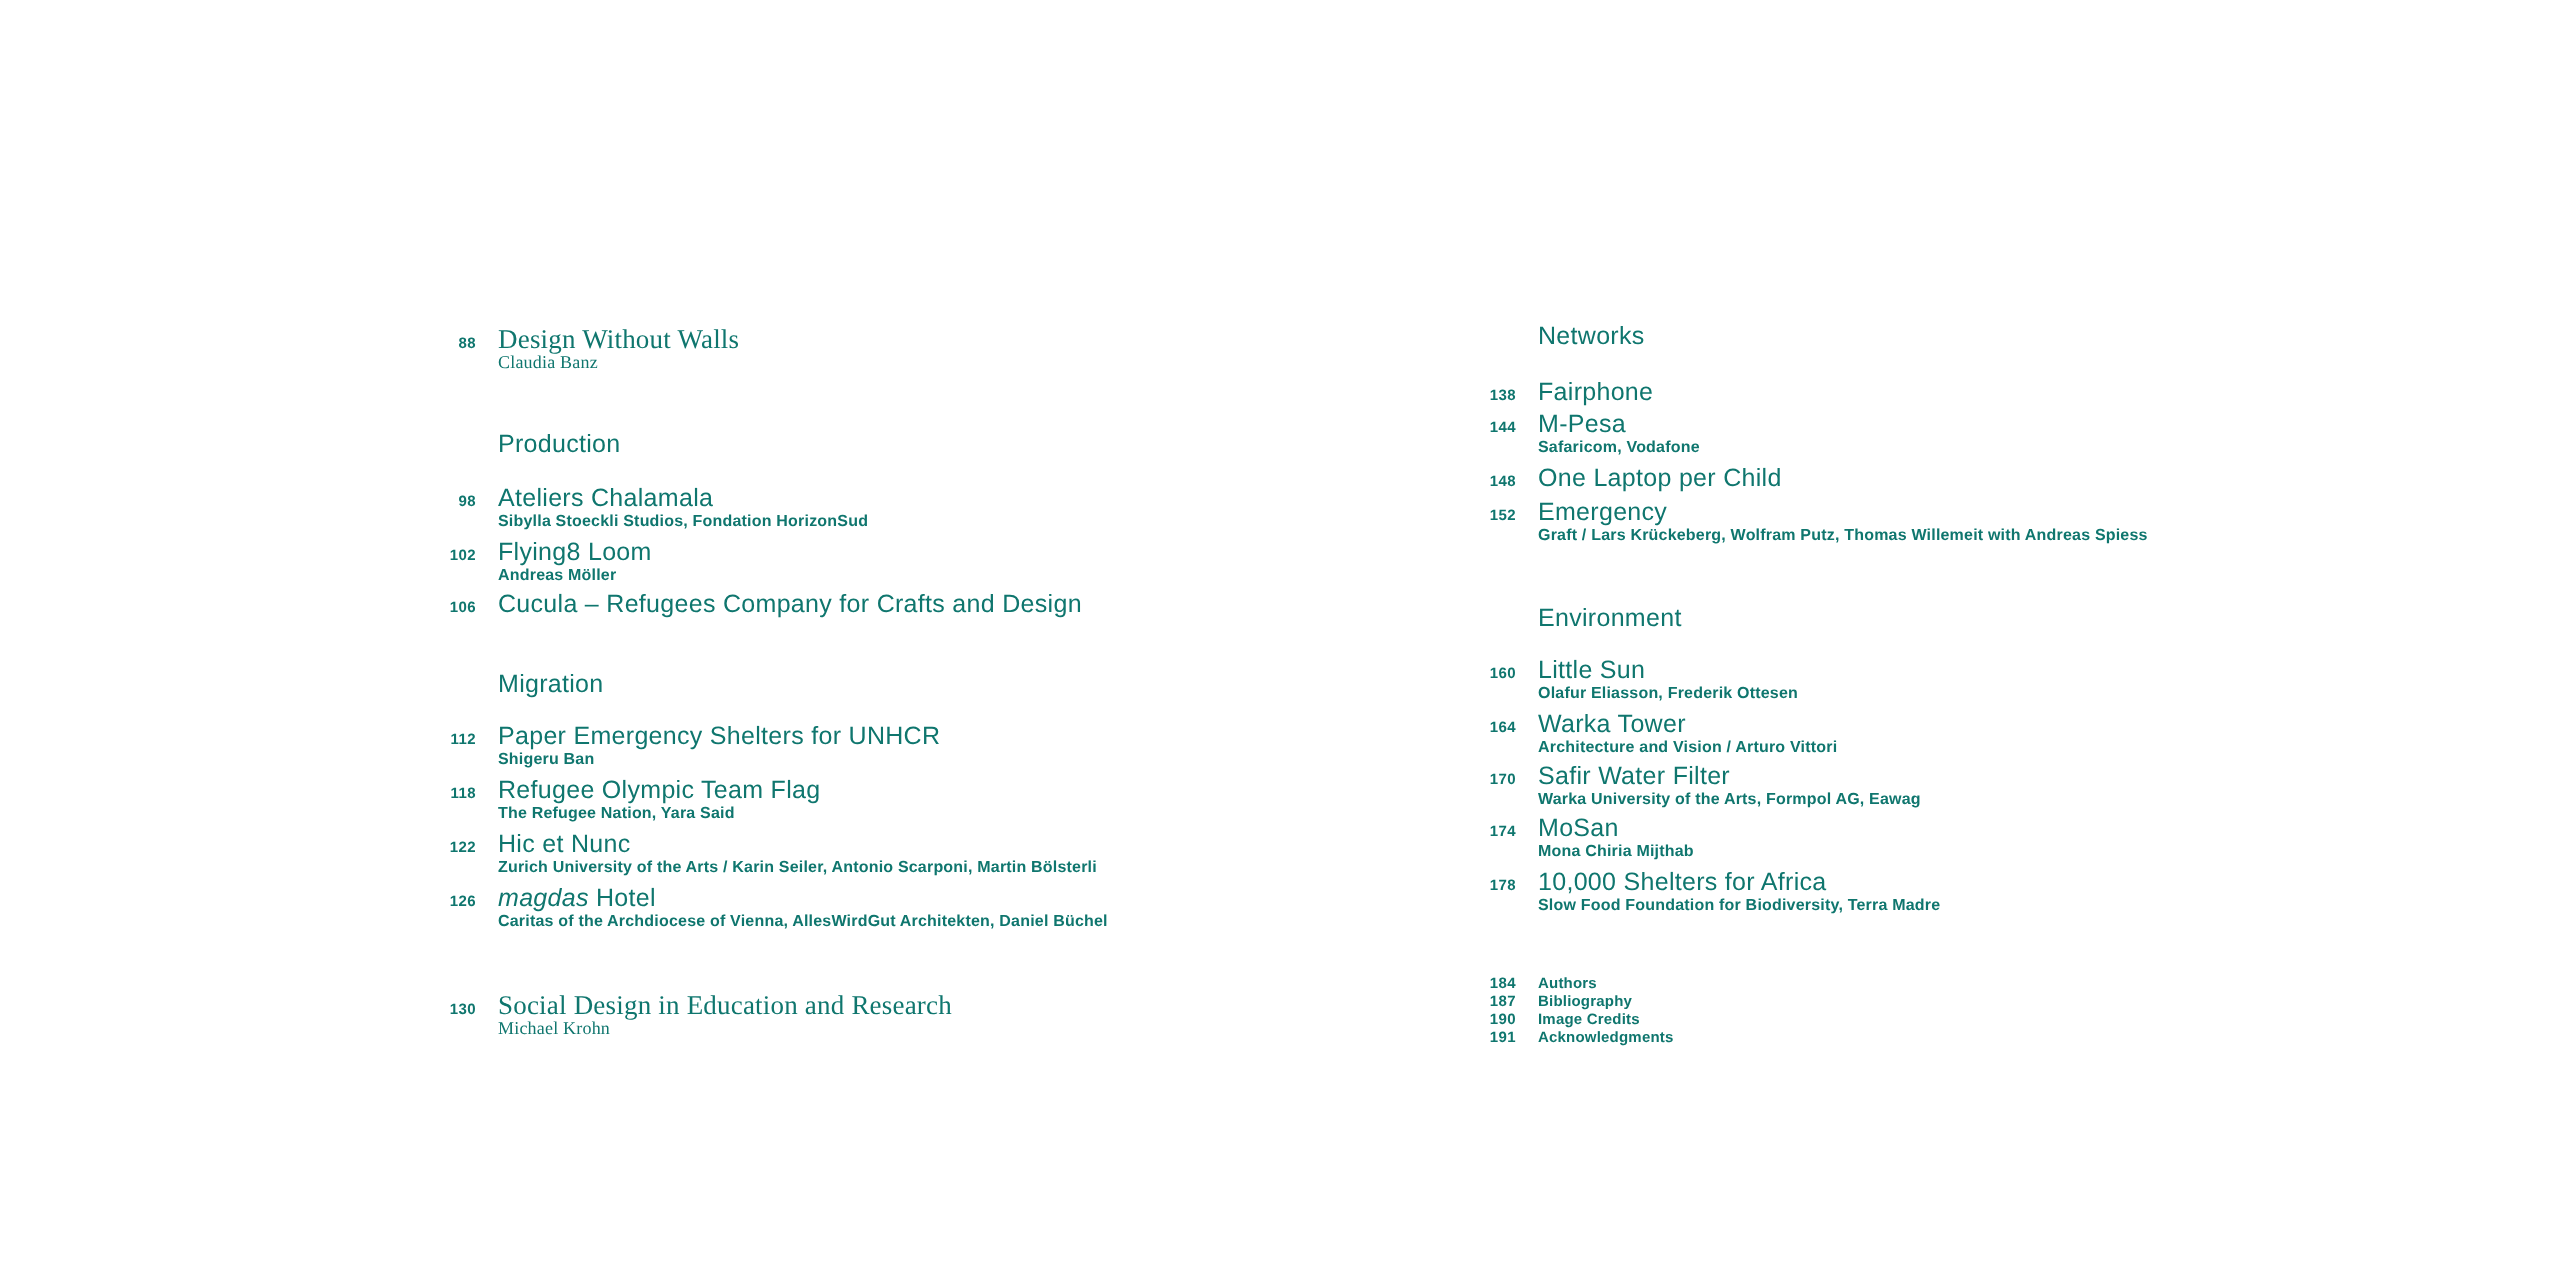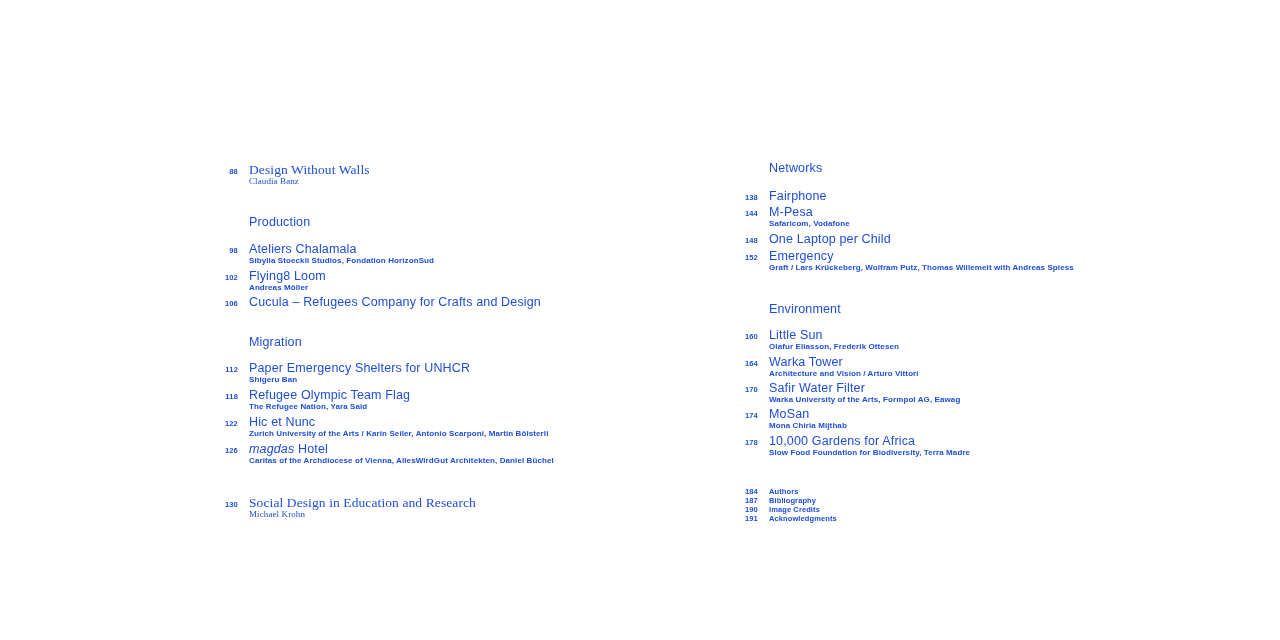--- a/index.html
+++ b/index.html
@@ -2,21 +2,21 @@
 <html><head>
 <meta charset="utf-8">
 <style>
   html, body { margin: 0; padding: 0; }
   .page {
     position: relative;
     width: 1280px;
     height: 640px;
     background: #ffffff;
     overflow: hidden;
-    color: #1d4ed8;
+    color: #0f766e;
     font-family: "Liberation Sans", sans-serif;
   }
   .col { position: absolute; white-space: nowrap; }
   .col-left  { left: 210px; top: 163px; }
   .col-right { left: 730px; top: 162px; }
 
   .row { display: flex; align-items: baseline; }
   .num {
     flex: none;
     width: 28px;
@@ -215,21 +215,21 @@
       <span class="num">174</span>
       <div class="body">
         <div class="title">MoSan</div>
         <div class="subtitle">Mona Chiria Mijthab</div>
       </div>
     </div>
 
     <div class="row" style="margin-top:4px">
       <span class="num">178</span>
       <div class="body">
-        <div class="title">10,000 Gardens for Africa</div>
+        <div class="title">10,000 Shelters for Africa</div>
         <div class="subtitle">Slow Food Foundation for Biodiversity, Terra Madre</div>
       </div>
     </div>
 
     <div style="margin-top:29px">
       <div class="row bm-row">
         <span class="num">184</span>
         <div class="bm-label">Authors</div>
       </div>
       <div class="row bm-row">

